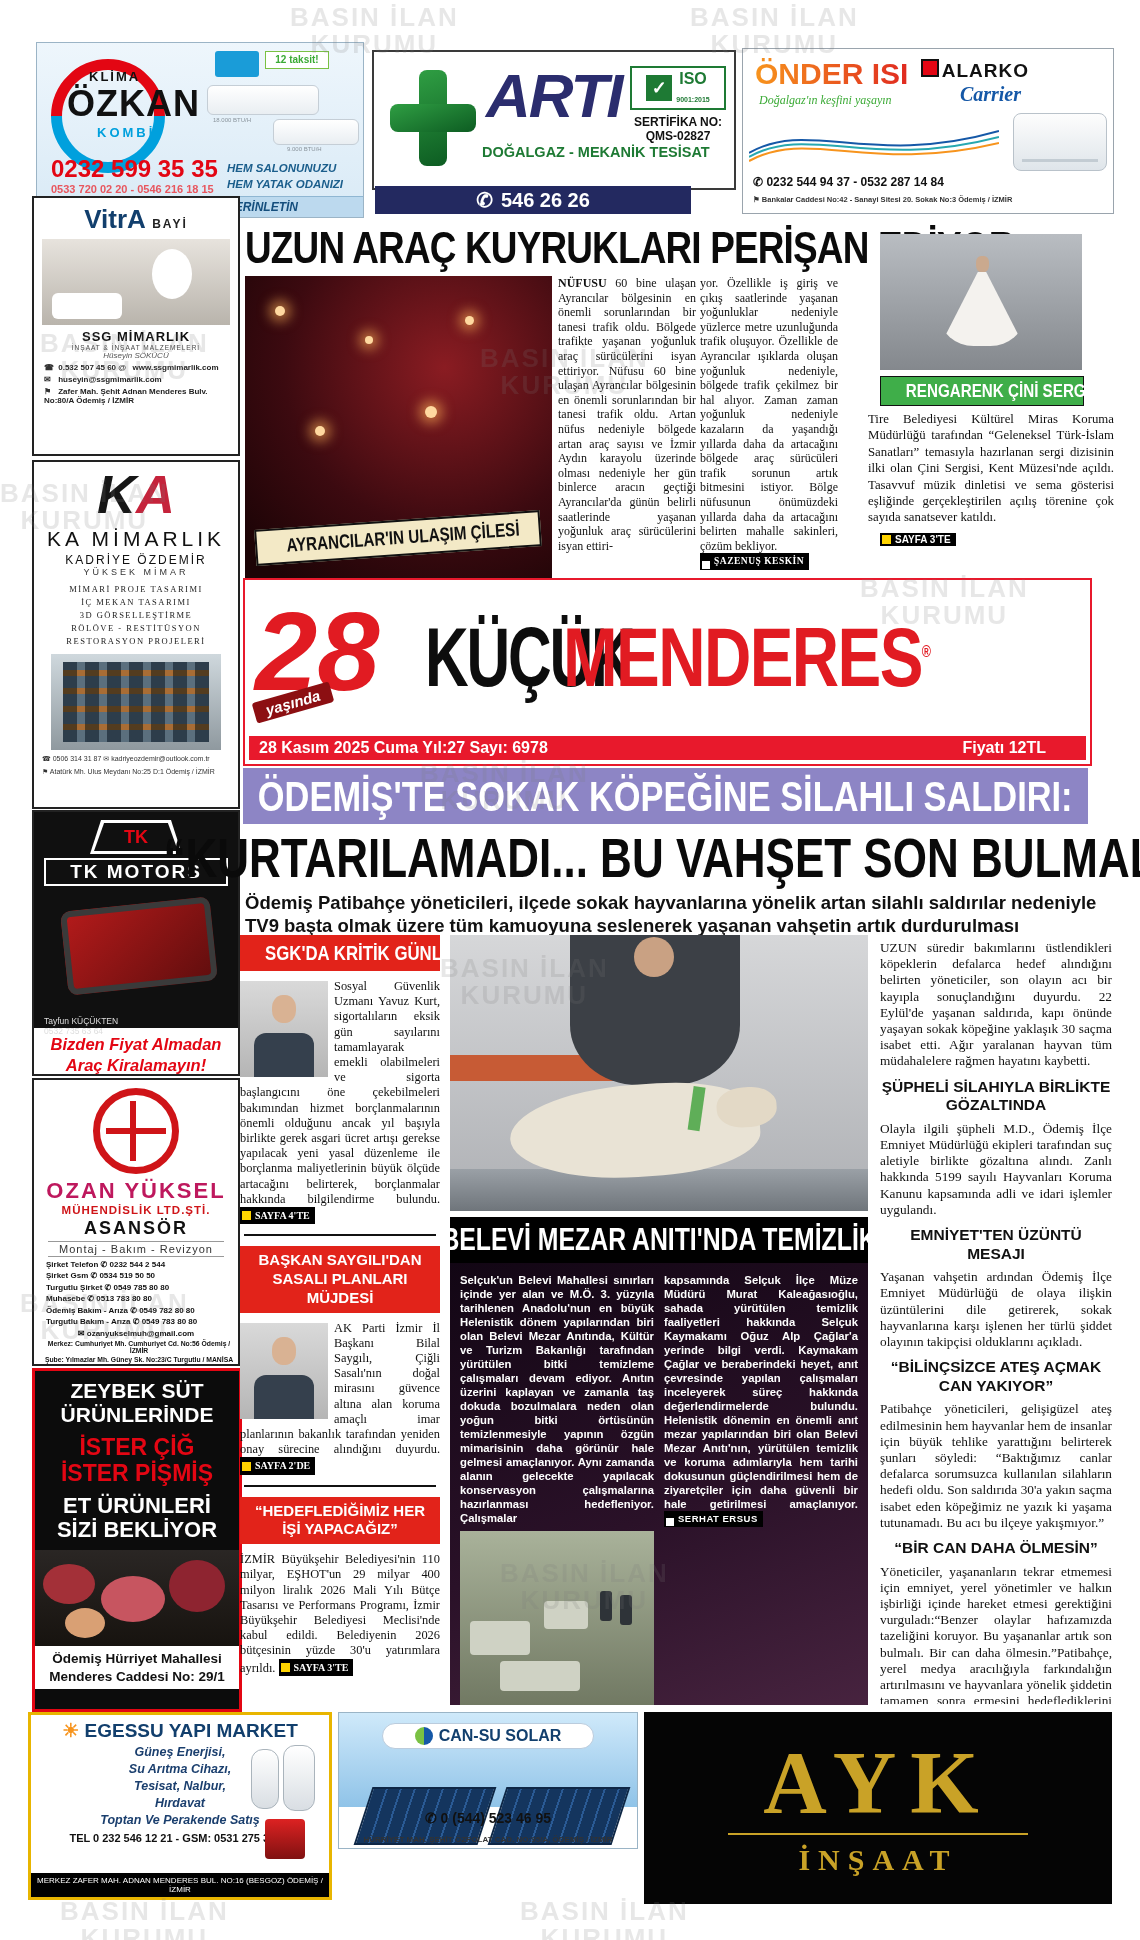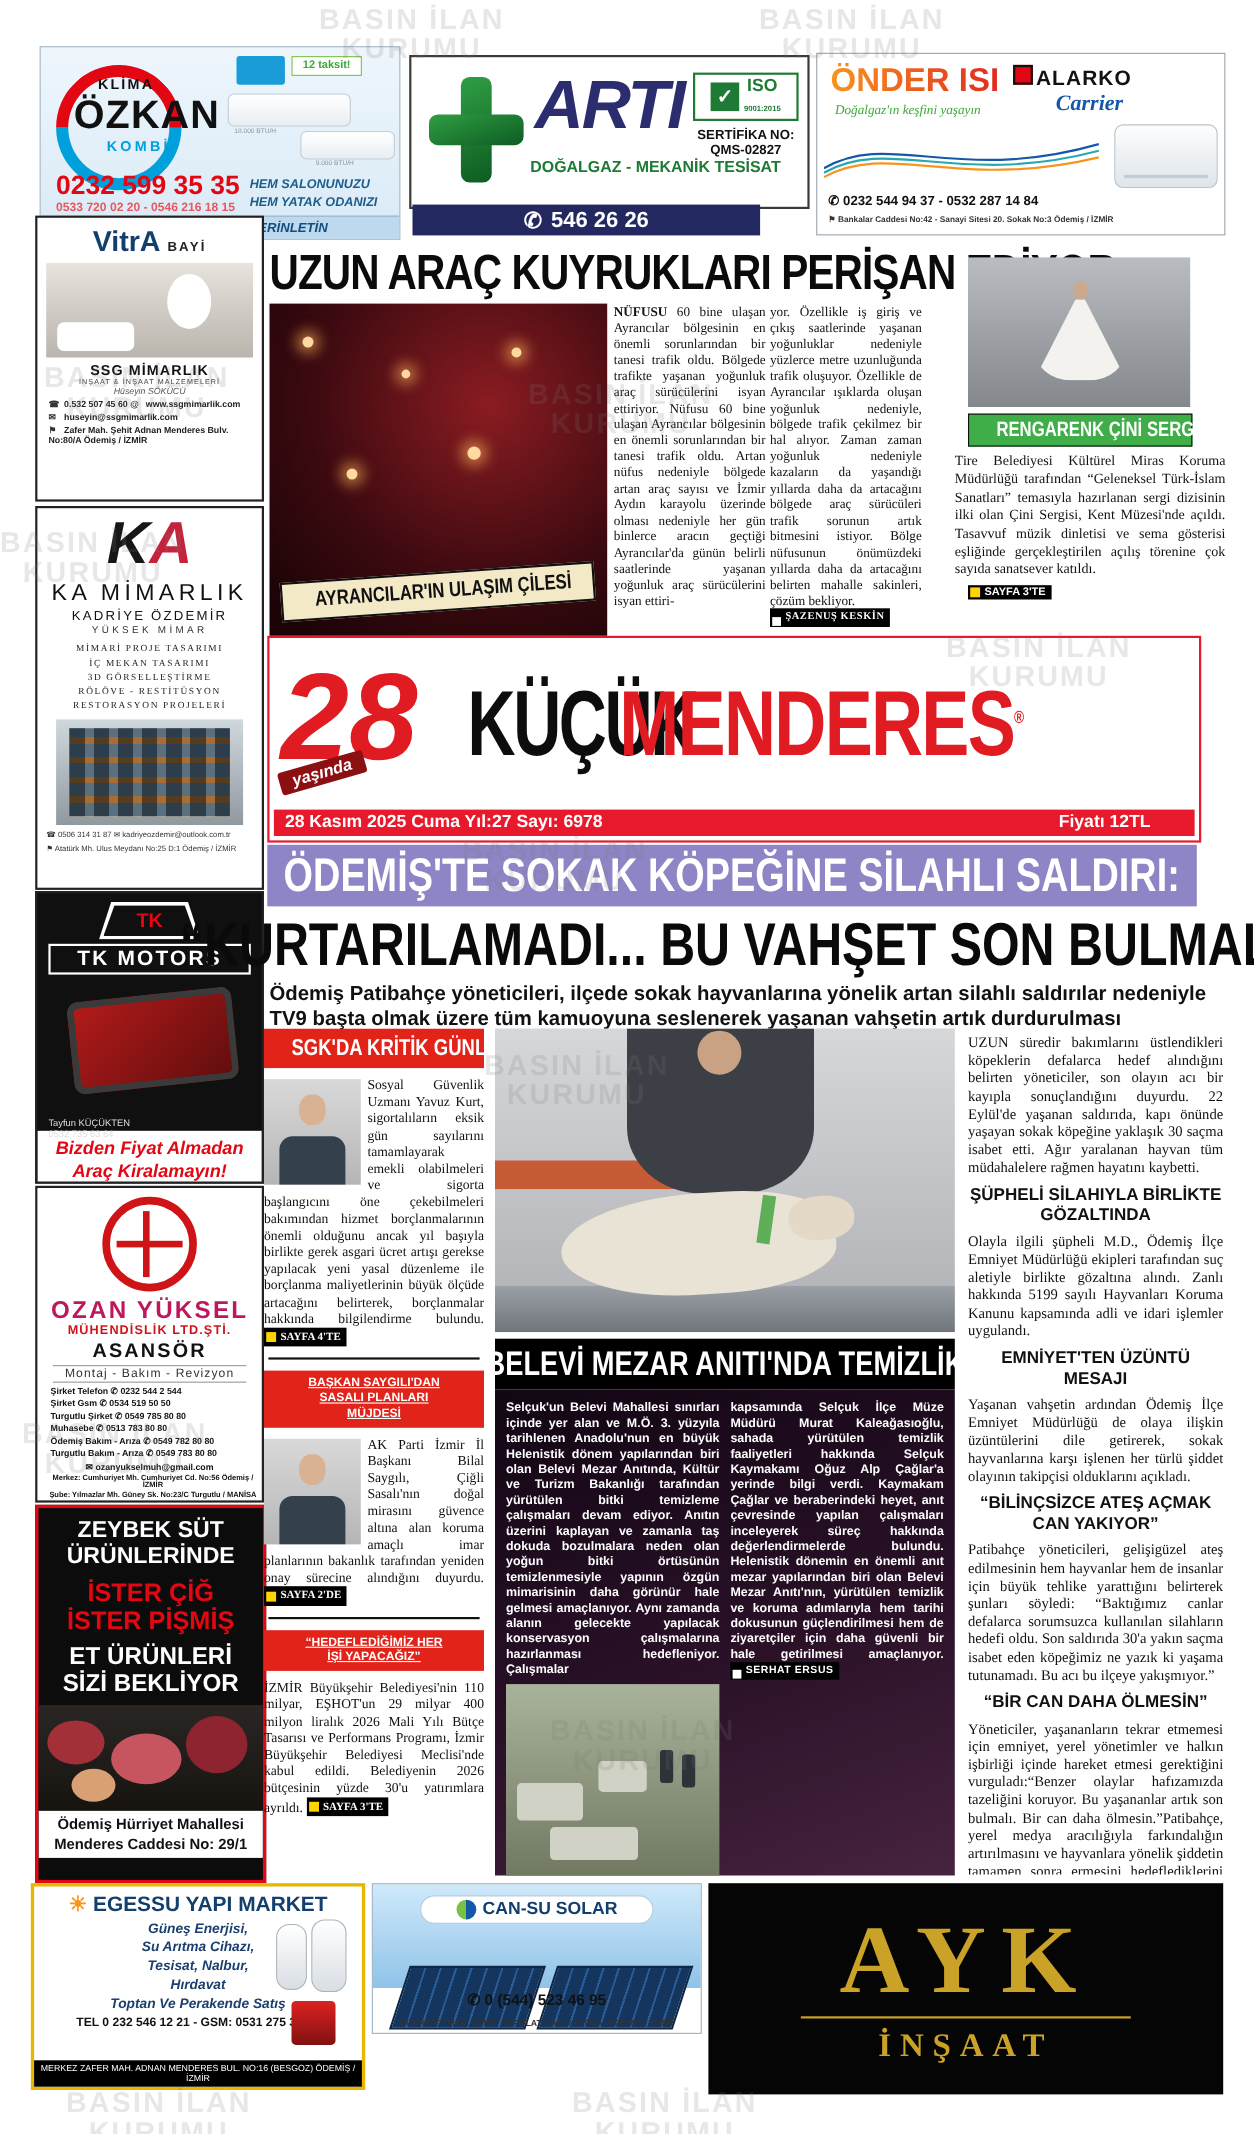--- a/index.html
+++ b/index.html
@@ -158,21 +158,21 @@
   #deck{left:245px;top:892px;width:862px;font-size:18.5px;font-weight:bold;line-height:1.22;color:#111;}
   
   .rbanner{background:#e2231a;color:#fff;text-align:center;font-weight:900;}
   #leftcol{left:240px;top:935px;width:200px;height:772px;overflow:hidden;}
   .lc-banner1{font-size:21px;padding:6px 0;}
   .lc-text{font-size:12.4px;line-height:15.2px;text-align:justify;font-family:"Liberation Serif",serif;margin-top:8px;}
   .portrait{float:left;width:88px;height:96px;margin:2px 6px 2px 0;background:linear-gradient(180deg,#d9d9d9,#b5b5b5);position:relative;overflow:hidden;}
   .portrait .suit{position:absolute;left:14px;bottom:0;width:60px;height:44px;background:#35404d;border-radius:12px 12px 0 0;}
   .portrait .head{position:absolute;left:32px;top:14px;width:24px;height:28px;background:#d9b293;border-radius:45%;}
   .divide{border-top:2px solid #111;margin:10px 4px;}
-  .lc-banner2{font-size:11px;line-height:1.25;padding:5px 0;margin-top:2px;text-decoration:underline;}
+  .lc-banner2{font-size:15px;line-height:1.25;padding:5px 0;margin-top:2px;}
   
   #center{left:450px;top:935px;width:418px;}
   .dog-photo{width:418px;height:276px;background:linear-gradient(180deg,#d6d7d9,#aeb0b4);position:relative;overflow:hidden;}
   .wall-stripe{position:absolute;left:0;top:120px;width:190px;height:26px;background:#c75b35;}
   .person{position:absolute;left:120px;top:0;width:170px;height:150px;background:#3c4046;border-radius:0 0 40% 40%;}
   .person .hd{position:absolute;left:64px;top:2px;width:40px;height:40px;background:#c9a183;border-radius:50%;}
   .dog{position:absolute;left:60px;top:150px;width:250px;height:92px;background:#e9e3d5;border-radius:50% 40% 40% 50%;transform:rotate(-4deg);}
   .dog .collar{position:absolute;right:56px;top:6px;width:12px;height:44px;background:#5fae58;transform:rotate(12deg);}
   .dog .head{position:absolute;right:-18px;top:10px;width:60px;height:40px;background:#e3d9c6;border-radius:45%;}
   .table{position:absolute;left:0;bottom:0;width:100%;height:42px;background:linear-gradient(180deg,#9aa0a6,#6f757b);}

